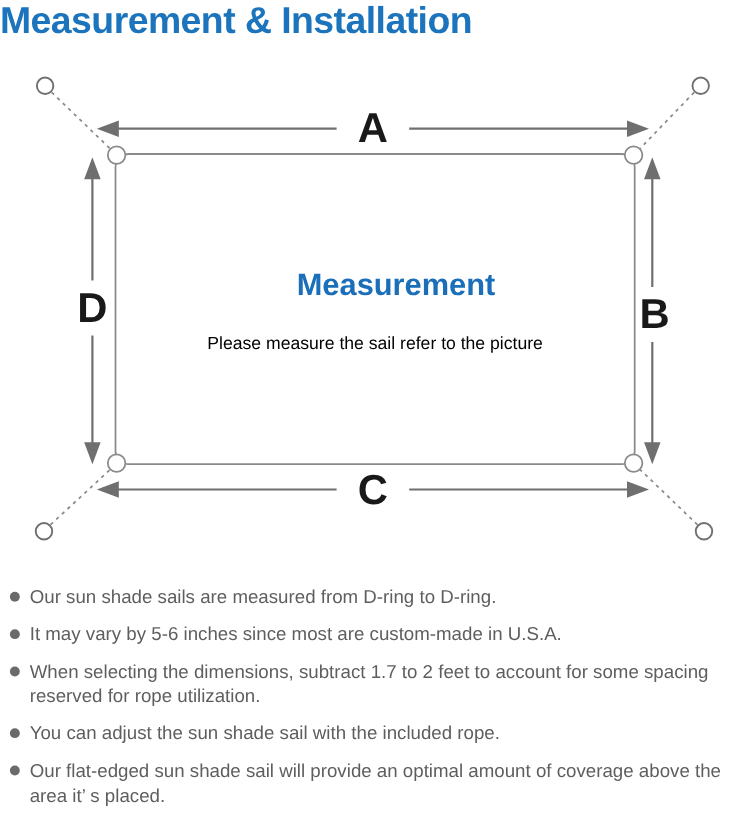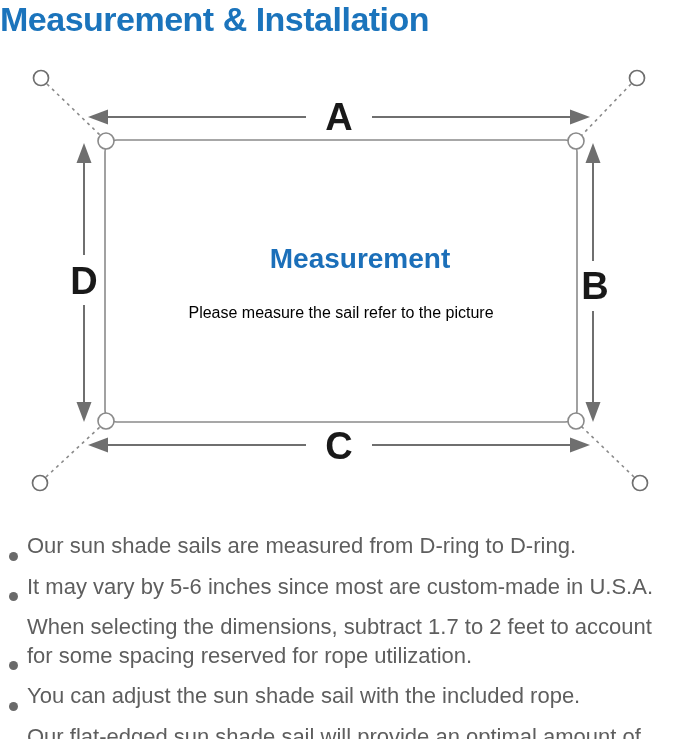--- a/index.html
+++ b/index.html
@@ -27,23 +27,23 @@
   .center-title {
     position:absolute; left:360px; top:259px; transform:translate(-50%,-50%);
     font-size:28px; font-weight:bold; color:#1b6fb9; white-space:nowrap;
   }
   .center-caption {
     position:absolute; left:341px; top:288px; transform:translate(-50%,-50%);
     font-size:16px; color:#000000; white-space:nowrap;margin-top:25px;
   }
   .notes { position:absolute; top:532px; left:9px; right:5px; }
   .note {
-    display:flex; align-items:flex-end; gap:9px;
+    display:flex; align-items:flex-start; gap:9px;
     margin-bottom:12px;
-    color:#5e5e5e; font-size:22px; line-height:1.3;
+    color:#5e5e5e; font-size:17px; line-height:1.3;
   }
   .note .bullet {
     flex:0 0 auto; width:9px; height:9px; border-radius:50%;
     background:#6a6a6a; margin-top:6px;
   }
 </style>
 </head>
 <body>
 
 <div class="page-title">Measurement &amp; Installation</div>

